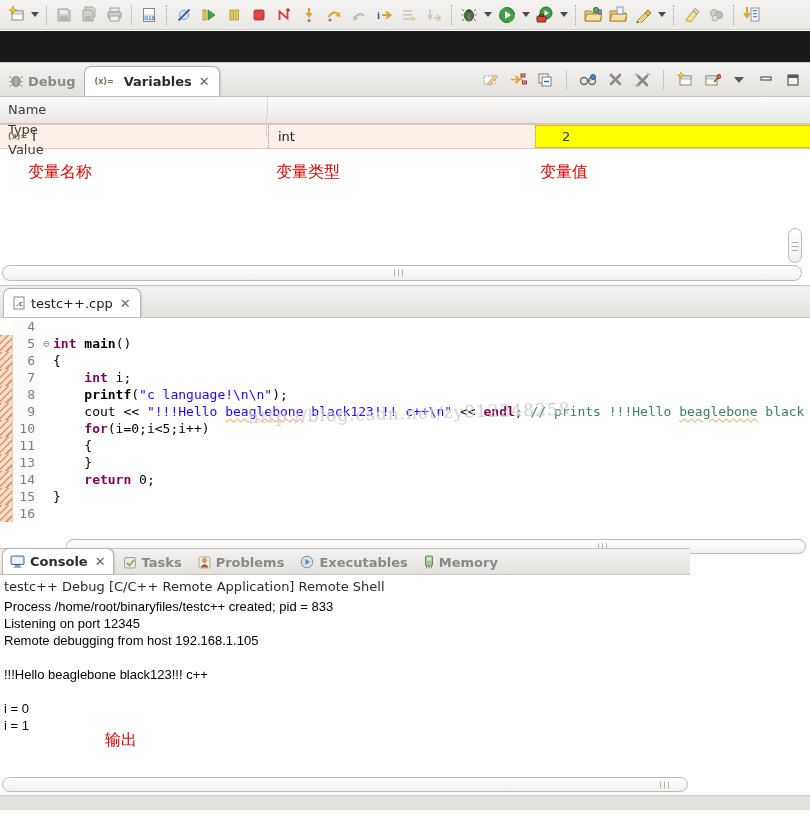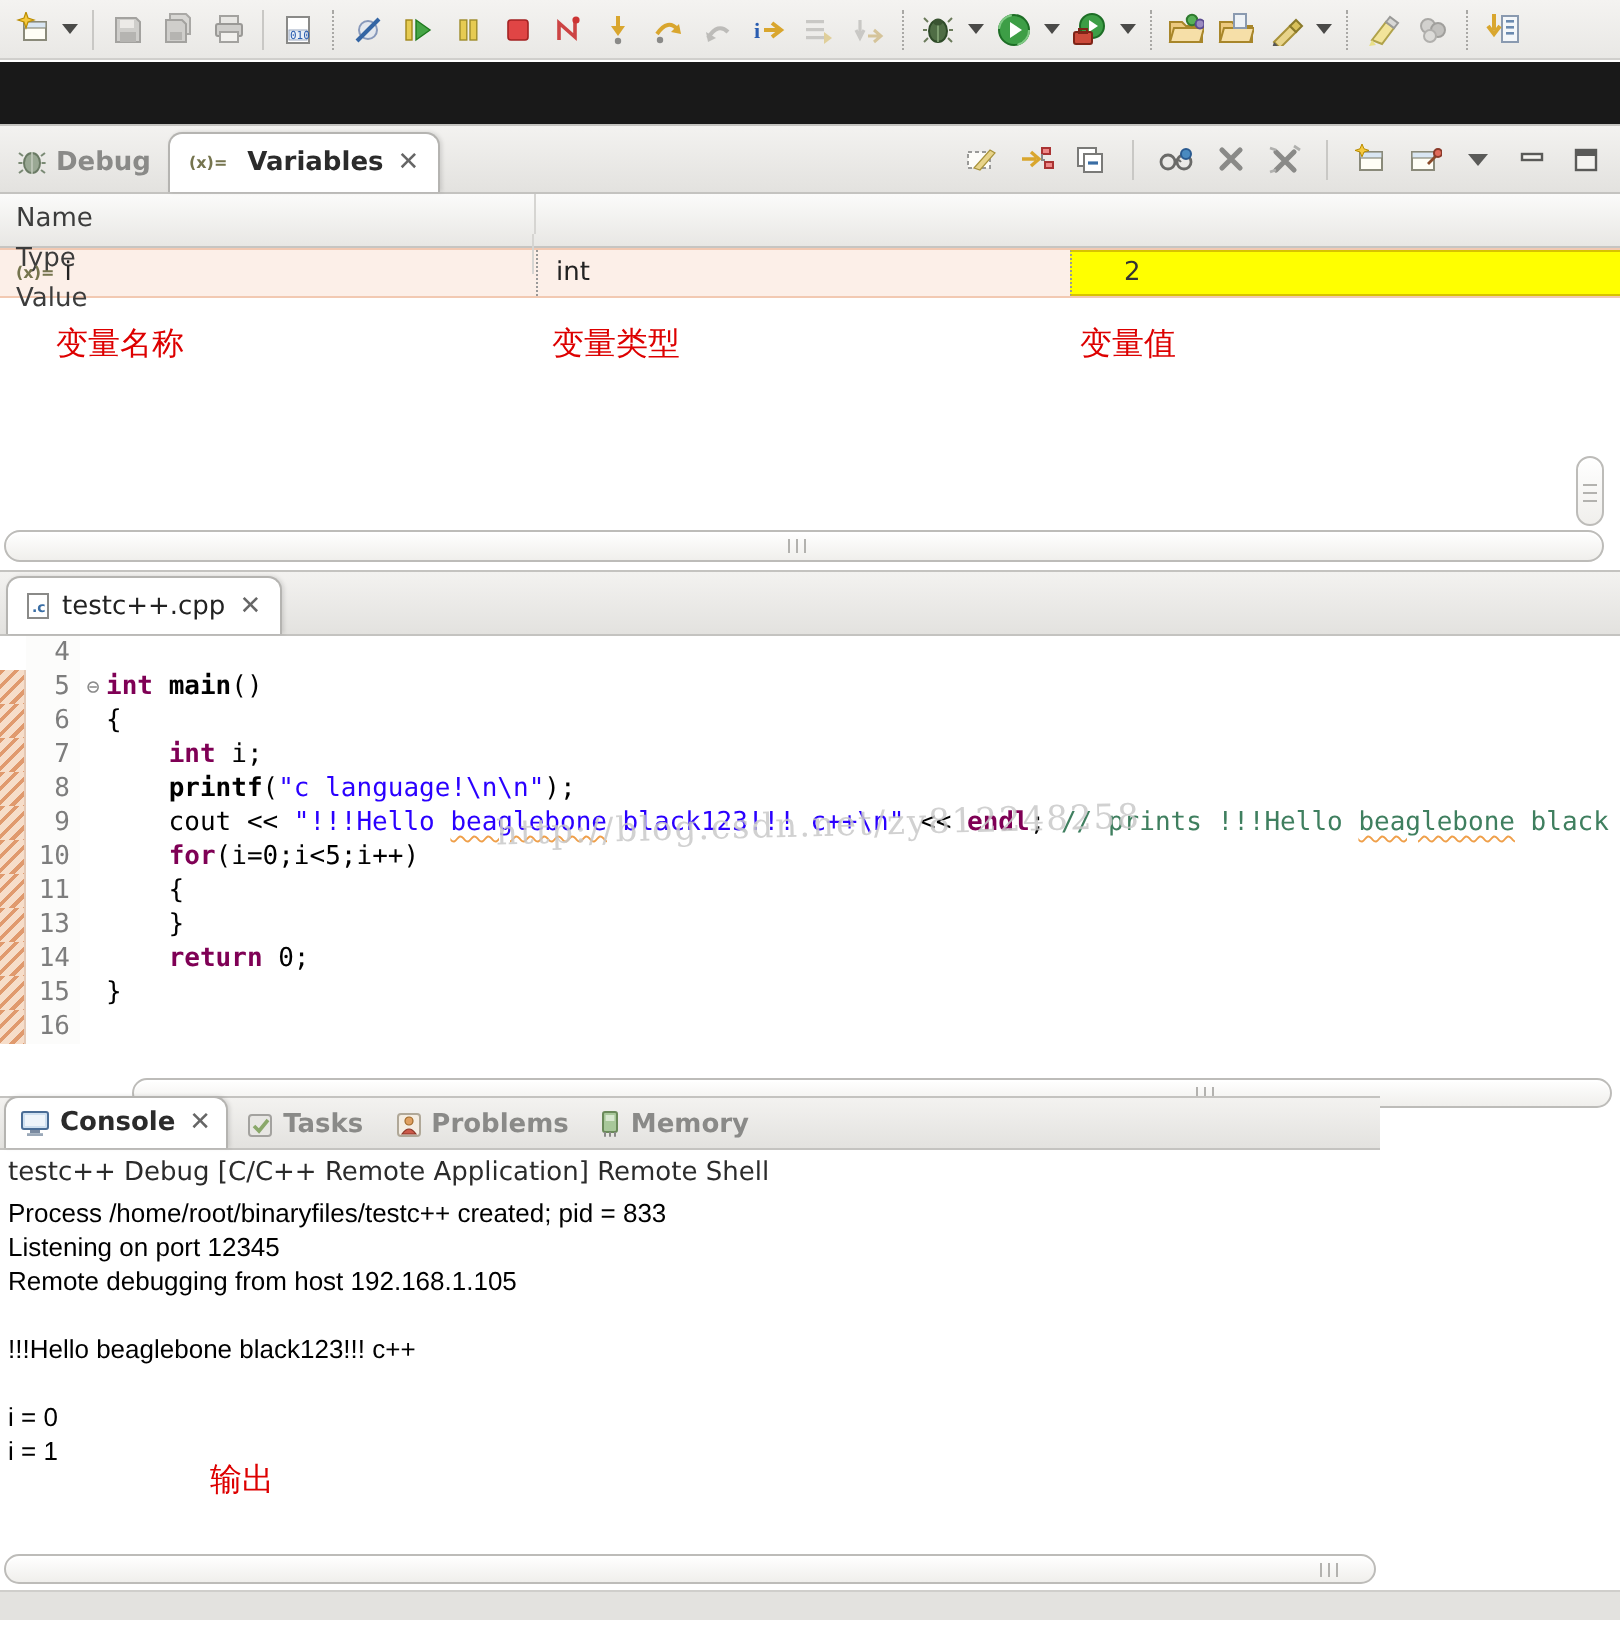--- a/index.html
+++ b/index.html
@@ -457,20 +457,27 @@
     </div>
     <div class="vtab">
       <svg width="13" height="13">
           <rect x="1" y="1" width="11" height="11" rx="1.5" fill="#f4ede2" stroke="#b0a898"></rect>
           <circle cx="6.5" cy="4.5" r="2" fill="#e0a060" stroke="#a06a2a" stroke-width="0.6"></circle>
           <path d="M3 11 q3.5 -5 7 0 Z" fill="#cc5a4a" stroke="#8a3425" stroke-width="0.6"></path>
         </svg>
       <span>Problems</span>
     </div>
     <div class="vtab">
+      <svg width="14" height="14">
+          <circle cx="7" cy="7" r="5.8" fill="#d8e2ea" stroke="#7a92a8"></circle>
+          <path d="M5.5 4 L10 7 L5.5 10 Z" fill="#6a86a0"></path>
+        </svg>
+      <span>Executables</span>
+    </div>
+    <div class="vtab">
       <svg width="10" height="14">
           <rect x="1.5" y="1" width="7" height="10" rx="1" fill="#a8c89a" stroke="#6a8a5a"></rect>
           <rect x="2.8" y="2.5" width="4.4" height="3" fill="#d8e8d0"></rect>
           <path d="M2.5 11 v2.4 M5 11 v2.4 M7.5 11 v2.4" stroke="#8a8a88" stroke-width="1"></path>
         </svg>
       <span>Memory</span>
     </div>
   </div>
   <div id="console-title">testc++ Debug [C/C++ Remote Application] Remote Shell</div>
   <div id="console-output">

